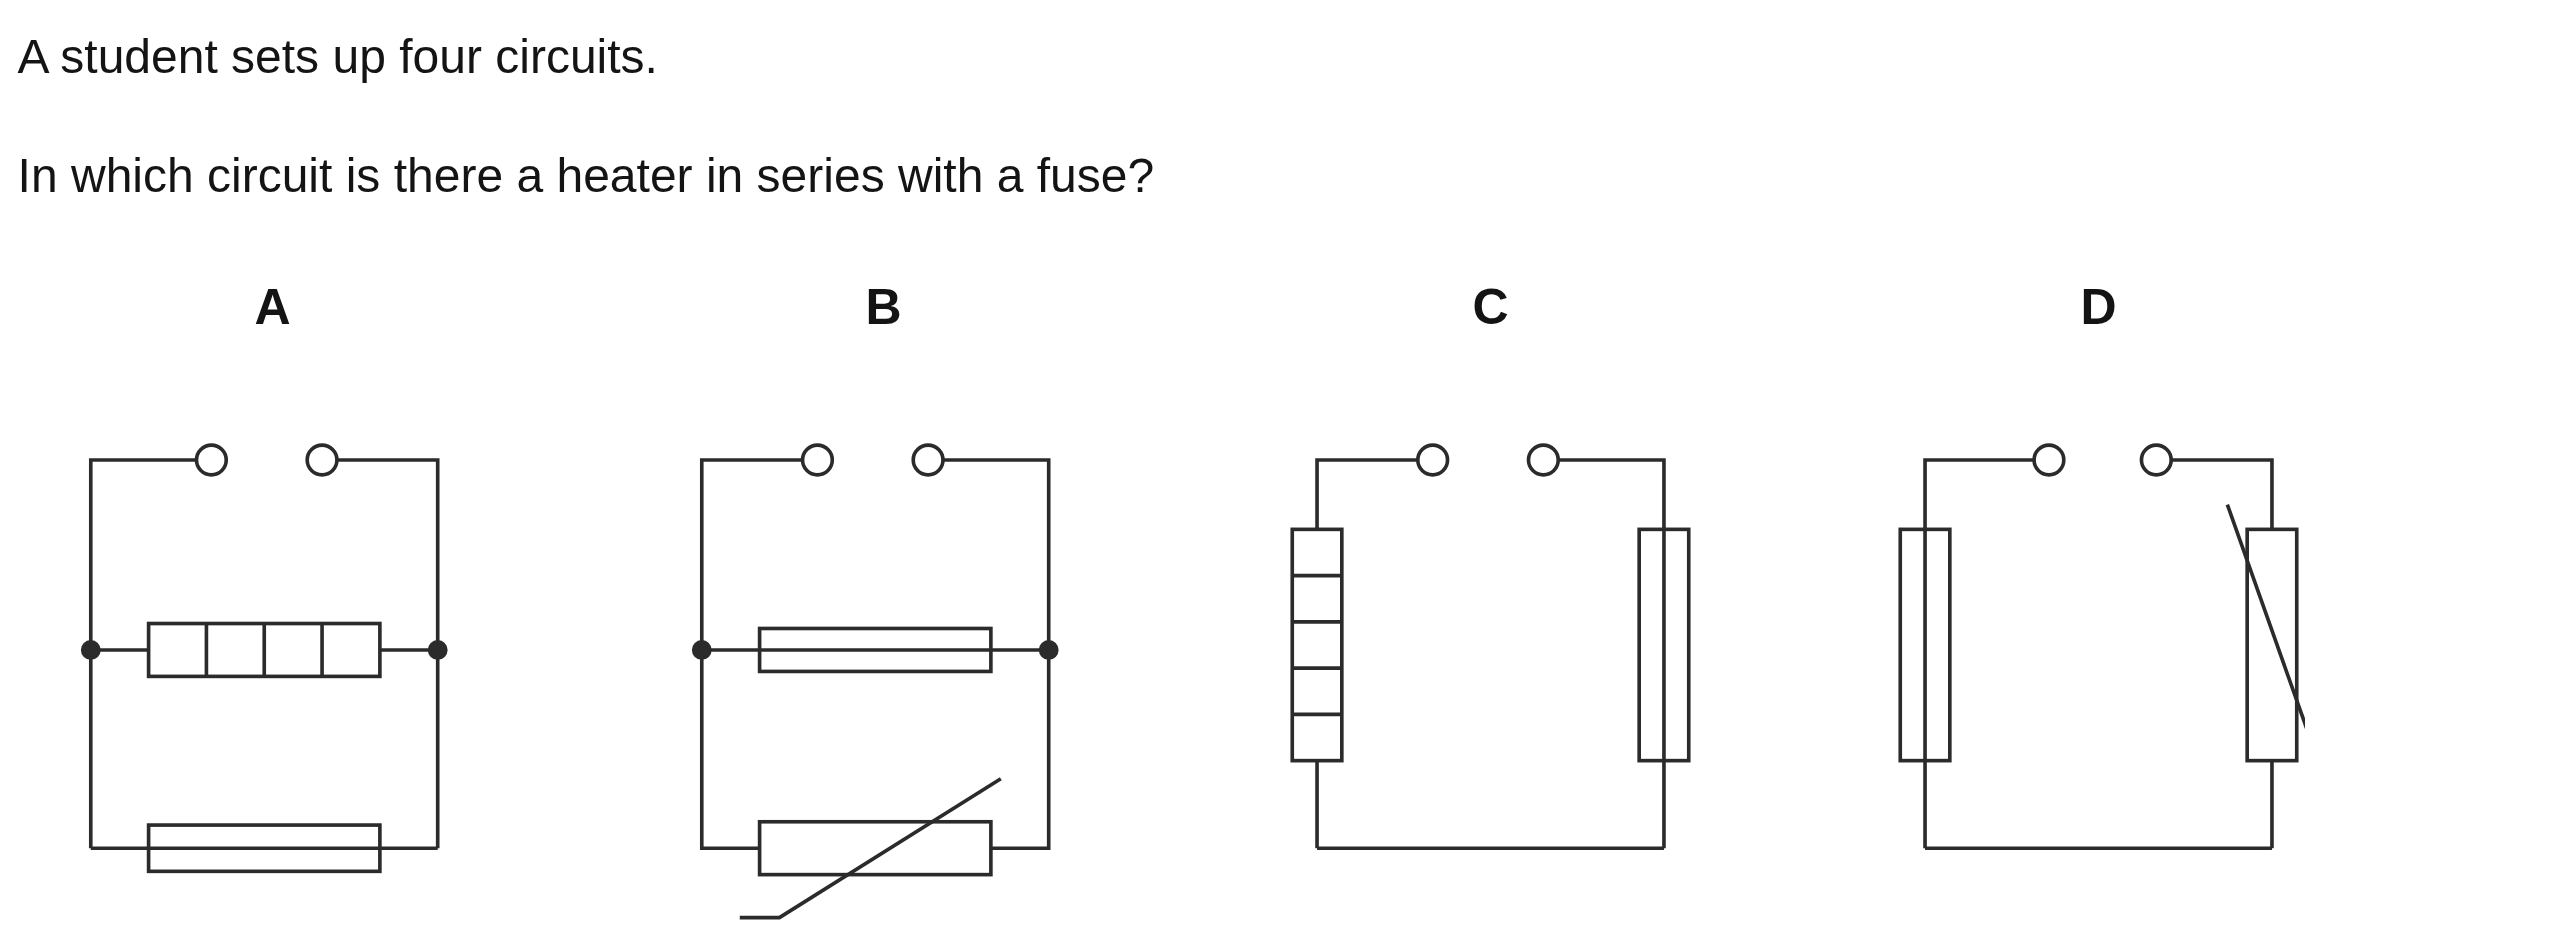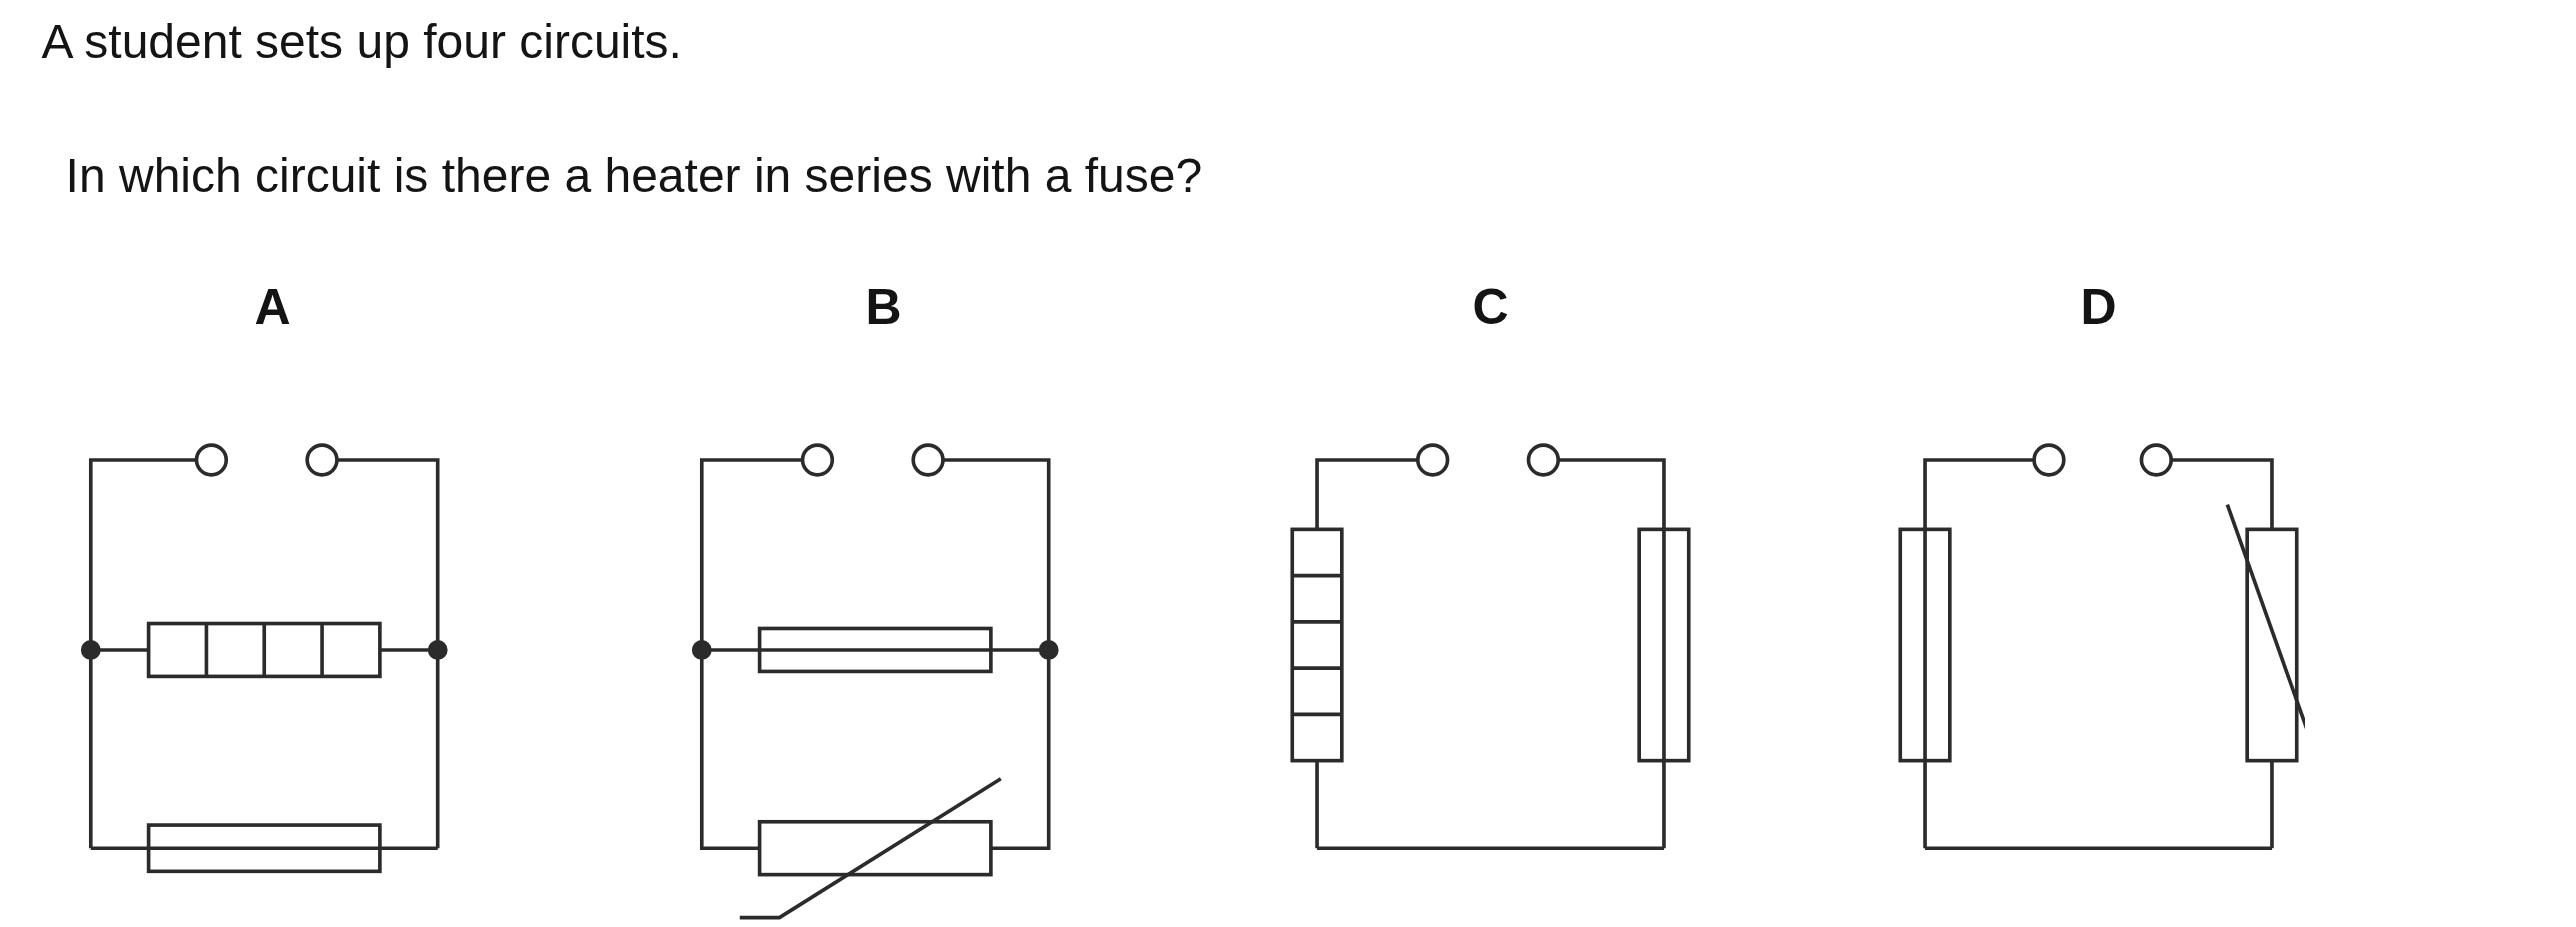--- a/index.html
+++ b/index.html
@@ -10,22 +10,22 @@
     font-family: "Liberation Sans", sans-serif;
     position: relative;
   }
   .question {
     position: absolute;
     left: 17.6px;
     font-size: 48px;
     color: #141414;
     white-space: nowrap;
   }
-  .q1 { top: 14px; margin-left: 24px; }
-  .q2 { top: 148px; margin-left: 48px; }
+  .q1 { top: 29px; }
+  .q2 { top: 148px; }
   .circuit-label {
     position: absolute;
     top: 278px;
     width: 413px;
     text-align: center;
     font-size: 50px;
     font-weight: bold;
     color: #141414;
   }
   .circuit {

